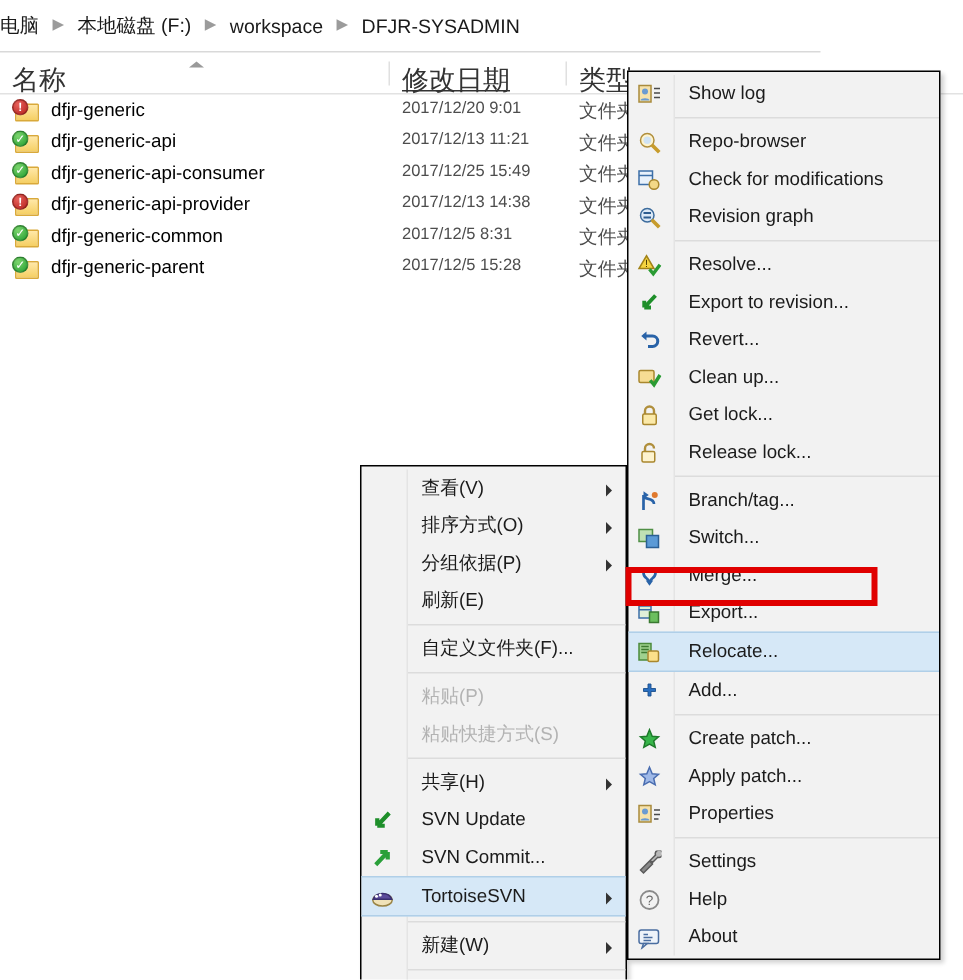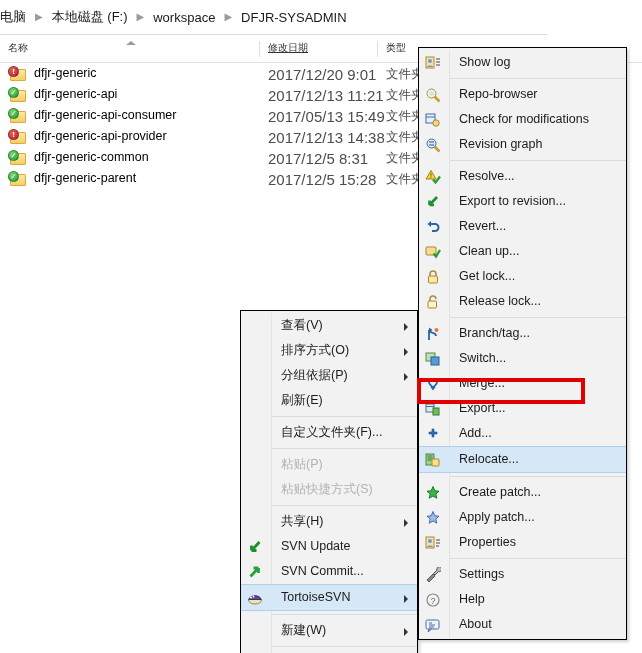--- a/index.html
+++ b/index.html
@@ -22,36 +22,36 @@
   }
   .crumb{font-size:13px;color:#1a1a1a;white-space:nowrap;padding:0 2px;}
   .crumb.cut{margin-left:-4px;}
   .crumb-sep{color:#9b9b9b;font-size:10px;padding:0 7px;line-height:1;}
 
   
   #col-headers{
     position:absolute;left:0;top:36px;width:642px;height:26px;
     background:#ffffff;border-bottom:1px solid #e2e2e2;
   }
-  .col-h{position:absolute;top:5px;font-size:10px;color:#333;}
+  .col-h{position:absolute;top:5px;font-size:18px;color:#333;}
   .col-h .divider{position:absolute;left:-9px;top:0px;width:1px;height:16px;background:#e0e0e0;}
   #col-name{left:8px;}
   #col-date{left:268px;text-decoration:underline;}
   #col-type{left:386px;}
   #sort-arrow{
     position:absolute;left:126px;top:5px;width:0;height:0;
     border-left:5px solid transparent;border-right:5px solid transparent;
     border-bottom:4px solid #9a9a9a;
   }
 
   
   #file-list{position:absolute;left:0;top:64px;width:642px;}
   .frow{height:21px;position:relative;}
   .fname{position:absolute;left:34px;top:2px;font-size:12.5px;color:#000000;white-space:nowrap;}
-  .fdate{position:absolute;left:268px;top:2px;font-size:15px;color:#4d4d4d;white-space:nowrap;}
+  .fdate{position:absolute;left:268px;top:2px;font-size:11px;color:#4d4d4d;white-space:nowrap;}
   .ftype{position:absolute;left:386px;top:2px;font-size:12.5px;color:#4d4d4d;white-space:nowrap;}
 
   
   .folder-ico{position:absolute;left:10px;top:3px;width:17px;height:15px;}
   .folder-ico .tab{
     position:absolute;left:0;top:0;width:7px;height:3px;
     background:#e8b84b;border-radius:1px 1px 0 0;
   }
   .folder-ico .body{
     position:absolute;left:0;top:2px;width:16px;height:12px;
@@ -155,21 +155,21 @@
         <span class="fdate">2017/12/13 11:21</span>
         <span class="ftype">文件夹</span>
       </div>
       <div class="frow">
         <span class="folder-ico">
           <span class="tab"></span>
           <span class="body"></span>
           <span class="ovl normal">✓</span>
         </span>
         <span class="fname">dfjr-generic-api-consumer</span>
-        <span class="fdate">2017/05/13 15:49</span>
+        <span class="fdate">2017/12/25 15:49</span>
         <span class="ftype">文件夹</span>
       </div>
       <div class="frow">
         <span class="folder-ico">
           <span class="tab"></span>
           <span class="body"></span>
           <span class="ovl modified">!</span>
         </span>
         <span class="fname">dfjr-generic-api-provider</span>
         <span class="fdate">2017/12/13 14:38</span>
@@ -446,41 +446,41 @@
         <span class="ic">
           <svg width="16" height="16" viewBox="0 0 16 16">
             <rect x="1" y="3" width="8" height="8" fill="#dff0d8" stroke="#3c6fa8"></rect>
             <path d="M1 5.5h8" stroke="#3c6fa8"></path>
             <rect x="8" y="7" width="6" height="7" fill="#6bbf5e" stroke="#3a7a32"></rect>
           </svg>
         </span>
       </span>
       <span class="mi-label">Export...</span>
     </div>
-    <div class="mi">
-      <span class="mi-ico">
-        <span class="ic">
-          <svg width="16" height="16" viewBox="0 0 16 16">
-            <path d="M7 3h2v3h3v2H9v3H7V8H4V6h3z" fill="#2a6fc0" stroke="#1b4f8c" stroke-width="0.6"></path>
-          </svg>
-        </span>
-      </span>
-      <span class="mi-label">Add...</span>
-    </div>
     <div class="mi hl">
       <span class="mi-ico">
         <span class="ic">
           <svg width="16" height="16" viewBox="0 0 16 16">
             <rect x="1" y="2" width="8" height="11" fill="#9fd18e" stroke="#4c8a3c"></rect>
             <path d="M2.5 4h5M2.5 6h5M2.5 8h4" stroke="#3f7a31"></path>
             <rect x="7" y="7" width="7" height="7" rx="1" fill="#fbe08a" stroke="#a9872e"></rect>
           </svg>
         </span>
       </span>
       <span class="mi-label">Relocate...</span>
+    </div>
+    <div class="mi">
+      <span class="mi-ico">
+        <span class="ic">
+          <svg width="16" height="16" viewBox="0 0 16 16">
+            <path d="M7 3h2v3h3v2H9v3H7V8H4V6h3z" fill="#2a6fc0" stroke="#1b4f8c" stroke-width="0.6"></path>
+          </svg>
+        </span>
+      </span>
+      <span class="mi-label">Add...</span>
     </div>
     <div class="sep"></div>
     <div class="mi">
       <span class="mi-ico">
         <span class="ic">
           <svg width="16" height="16" viewBox="0 0 16 16">
             <path d="M8 1.5 9.8 5.8 14 6.2 10.8 9 11.8 13.2 8 11 4.2 13.2 5.2 9 2 6.2 6.2 5.8Z" fill="#37b54a" stroke="#1d7a2a"></path>
           </svg>
         </span>
       </span>

